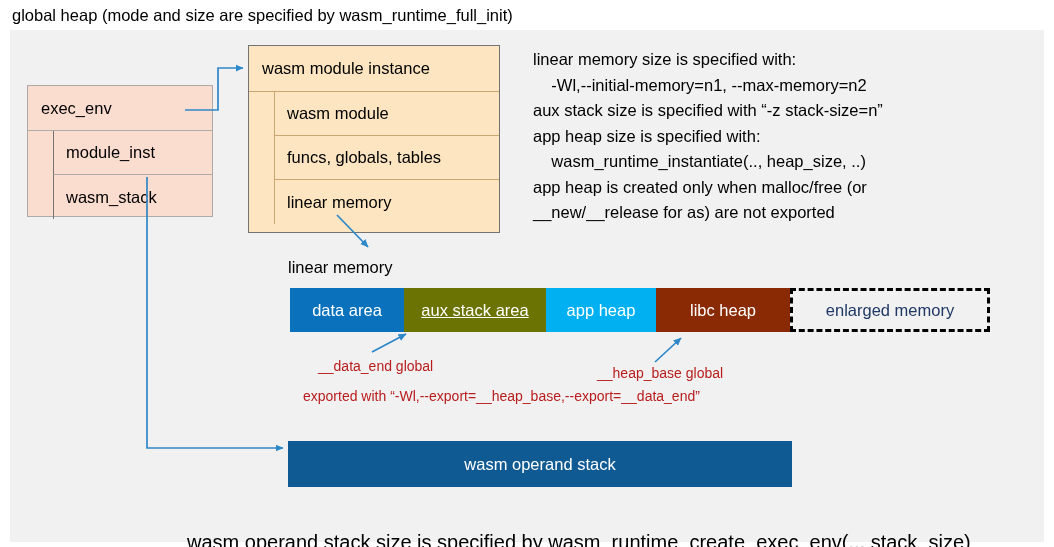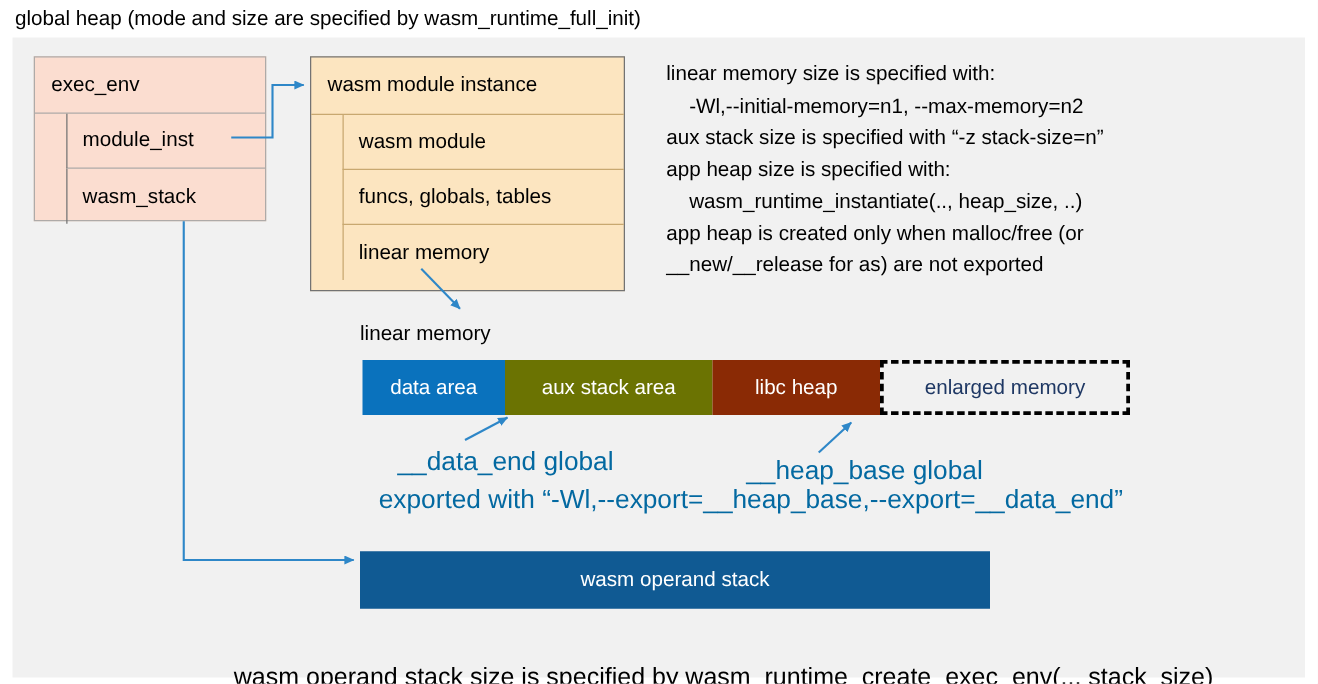--- a/index.html
+++ b/index.html
@@ -162,22 +162,22 @@
   }
   .seg.enlarged {
     background: #f1f1f1;
     color: #1f3864;
     border: 3px dashed #000000;
   }
 
   
   .ann {
     position: absolute;
-    font-size: 21px;
-    color: #0369a1;
+    font-size: 14px;
+    color: #b91c1c;
     white-space: nowrap;
   }
   .ann-data-end { left: 318px; top: 358px; }
   .ann-heap-base { left: 597px; top: 365px; }
   .ann-exported { left: 303px; top: 388px; }
 
   
   .opstack {
     position: absolute;
     left: 288px;
@@ -216,21 +216,21 @@
 </style>
 </head>
 <body>
 
 <div id="root">
 
   <div class="title">global heap (mode and size are specified by wasm_runtime_full_init)</div>
 
   <div class="canvas" style="background: rgb(241, 241, 241);"></div>
 
-  <div class="execenv-outer" style="background: rgb(251, 221, 208);">
+  <div class="execenv-outer" style="background: rgb(251, 221, 208); margin-top: 40px;">
     <div class="execenv-head">
       <span class="cell-text">exec_env</span>
     </div>
     <div class="execenv-row r1">
       <span class="cell-text">module_inst</span>
     </div>
     <div class="execenv-row r2">
       <span class="cell-text">wasm_stack</span>
     </div>
   </div>
@@ -257,22 +257,25 @@
     wasm_runtime_instantiate(.., heap_size, ..)
 app heap is created only when malloc/free (or
 __new/__release for as) are not exported</div>
 
   <div class="lm-label">linear memory</div>
 
   <div class="membar" id="membar">
       <div class="seg" style="width: 114px; background: rgb(10, 114, 189); color: rgb(255, 255, 255);">
         <span>data area</span>
       </div>
-      <div class="seg" style="width: 166px; background: rgb(107, 115, 2); color: rgb(255, 255, 255);">
+      <div class="seg" style="width: 142px; background: rgb(107, 115, 2); color: rgb(255, 255, 255); text-decoration: underline;">
         <span>aux stack area</span>
+      </div>
+      <div class="seg" style="width: 110px; background: rgb(0, 176, 240); color: rgb(255, 255, 255);">
+        <span>app heap</span>
       </div>
       <div class="seg" style="width: 134px; background: rgb(138, 42, 5); color: rgb(255, 255, 255);">
         <span>libc heap</span>
       </div>
       <div class="seg enlarged" style="width: 200px; color: rgb(31, 56, 100);">
         <span>enlarged memory</span>
       </div>
     </div>
 
   <div class="ann ann-data-end">__data_end global</div>

